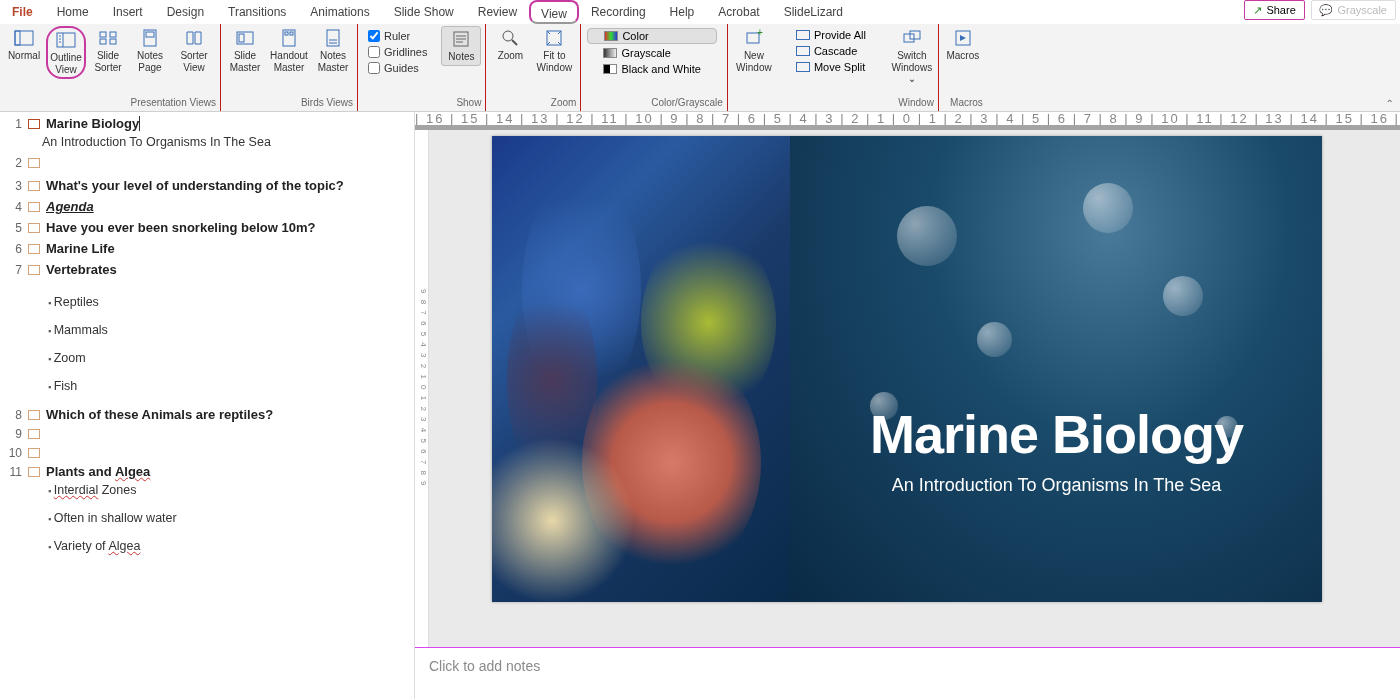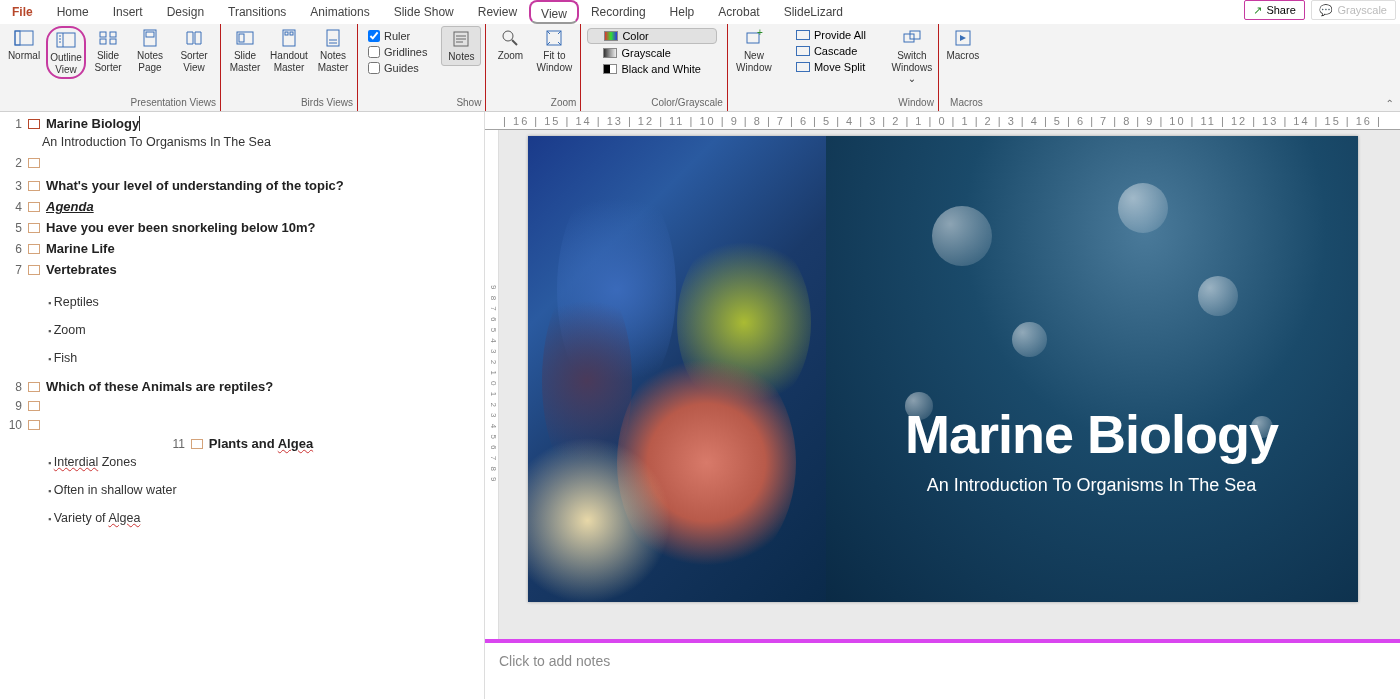--- a/index.html
+++ b/index.html
@@ -39,39 +39,39 @@
     .osq { width: 12px; height: 10px; background: #fff; border: 1px solid #d4a37a; margin-top: 3px; flex-shrink: 0; }
     .osq.active { border: 1px solid #b7472a; }
     .otitle { font-weight: 600; }
     .osub { margin-left: 34px; font-size: 12.5px; color: #333; margin-bottom: 6px; }
     .bul { margin-left: 40px; font-size: 12.5px; color: #333; margin-bottom: 14px; }
     .bul::before { content: "▪ "; font-size: 9px; color: #555; }
     .err { text-decoration: underline wavy #c33 1px; }
     .cursor { border-right: 1px solid #333; }
 
     .canvaswrap { flex: 1; display: flex; flex-direction: column; position: relative; background: #eaeaea; }
-    .hruler { height: 18px; background: #fff; border-bottom: 1px solid #a3a3a3; font-size: 11px; color: #888; display: flex; align-items: center; justify-content: center; letter-spacing: 2px; overflow: hidden; white-space: nowrap; }
+    .hruler { height: 18px; background: #fff; border-bottom: 5px solid #a3a3a3; font-size: 13px; color: #888; display: flex; align-items: center; justify-content: center; letter-spacing: 2px; overflow: hidden; white-space: nowrap; }
     .hruler2 { width: 14px; background: #fff; border-right: 1px solid #ddd; font-size: 8px; color: #888; writing-mode: vertical-rl; text-align: center; letter-spacing: 2px; overflow: hidden; white-space: nowrap; }
     .stage { flex: 1; display: flex; }
     .slidebox { flex: 1; display: flex; align-items: flex-start; justify-content: center; padding: 6px 20px 6px 6px; }
     .slide { width: 830px; height: 466px; background: #103a55; display: flex; box-shadow: 0 0 3px rgba(0,0,0,.3); }
     .slide .half1 { width: 298px; height: 100%; background: linear-gradient(135deg,#1a3a8a 0%,#2a5aa0 25%,#1a3a6a 50%,#0a2a4a 100%); position: relative; overflow: hidden; }
     .reef { position: absolute; inset: 0; }
     .reef .b1 { position:absolute; left:10%; top:8%; width:40%; height:50%; background: radial-gradient(circle,#3a6aba 0%,transparent 70%); border-radius:50%; }
     .reef .b2 { position:absolute; left:50%; top:20%; width:45%; height:40%; background: radial-gradient(circle,#aabb33 0%,transparent 70%); border-radius:50%; }
     .reef .b3 { position:absolute; left:30%; top:45%; width:60%; height:50%; background: radial-gradient(circle,#d87a6a 0%,#b85a4a 40%,transparent 70%); border-radius:50%; }
     .reef .b4 { position:absolute; left:-10%; top:60%; width:60%; height:45%; background: radial-gradient(circle,#e8d8a8 0%,transparent 60%); border-radius:50%; }
     .reef .b5 { position:absolute; left:5%; top:30%; width:30%; height:45%; background: radial-gradient(circle,#4a3a5a 0%,transparent 70%); border-radius:50%; }
     .slide .half2 { flex: 1; background: radial-gradient(ellipse at 60% 20%, #4a7a9a 0%, #1a4a6a 40%, #0a2a45 100%); display: flex; flex-direction: column; align-items: center; justify-content: center; color: #fff; padding: 0 40px; text-align: center; position: relative; }
     .half2 .title { font-size: 54px; font-weight: 700; margin-bottom: 10px; margin-top: 160px; letter-spacing: -1px; }
     .half2 .sub { font-size: 18px; font-weight: 300; }
     .bubbles { position:absolute; inset:0; }
     .bubbles span { position:absolute; border-radius:50%; background: radial-gradient(circle at 30% 30%, rgba(255,255,255,.5), rgba(255,255,255,.05)); }
 
-    .notesbar { height: 60px; background: #fff; border-top: 4px solid #d946ef; padding: 10px 14px; color: #8a8a8a; font-size: 14px; }
+    .notesbar { height: 52px; background: #fff; border-top: 1px solid #d946ef; padding: 10px 14px; color: #8a8a8a; font-size: 14px; }
     svg { width: 100%; height: 100%; }
   </style>
 </head>
 <body>
 
 <div class="menubar">
   <span class="tab file">File</span>
   <span class="tab">Home</span>
   <span class="tab">Insert</span>
   <span class="tab">Design</span>
@@ -362,36 +362,37 @@
         <span class="osq"></span>
         <span class="otitle">Marine Life</span>
       </div>
     <div class="orow" style="margin-top:6px;">
         <span class="onum">7</span>
         <span class="osq"></span>
         <span class="otitle">Vertebrates</span>
       </div>
     <div style="height:14px;"></div>
     <div class="bul">Reptiles</div>
+    <div class="bul">Mammals</div>
     <div class="bul">Zoom</div>
     <div class="bul">Fish</div>
     <div class="orow">
         <span class="onum">8</span>
         <span class="osq"></span>
         <span class="otitle">Which of these Animals are reptiles?</span>
       </div>
     <div class="orow" style="margin-top:4px;">
         <span class="onum">9</span>
         <span class="osq"></span>
       </div>
     <div class="orow" style="margin-top:4px;">
         <span class="onum">10</span>
         <span class="osq"></span>
       </div>
-    <div class="orow" style="margin-top:4px;justify-content:center;">
+    <div class="orow" style="margin-top:4px;">
         <span class="onum">11</span>
         <span class="osq"></span>
         <span class="otitle"><span>Plants and </span><span class="err">Algea</span></span>
       </div>
     <div class="bul"><span class="err">Interdial</span><span> Zones</span></div>
     <div class="bul">Often in shallow water</div>
     <div class="bul"><span>Variety of </span><span class="err">Algea </span></div>
   </div>
 
   <div class="canvaswrap">

